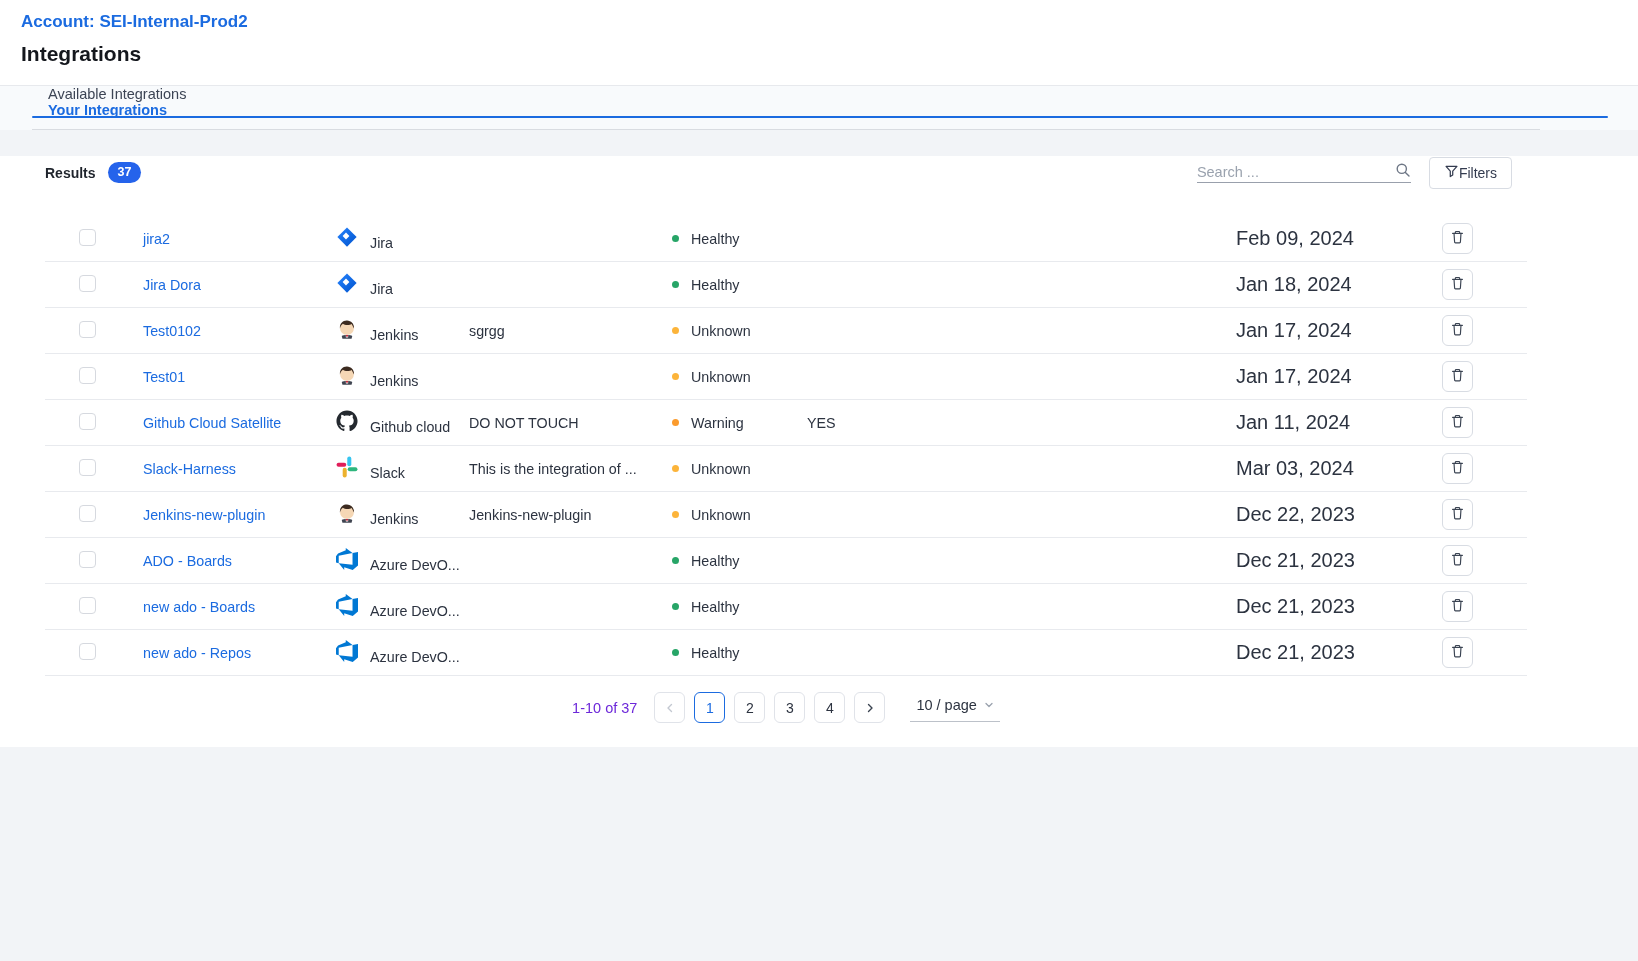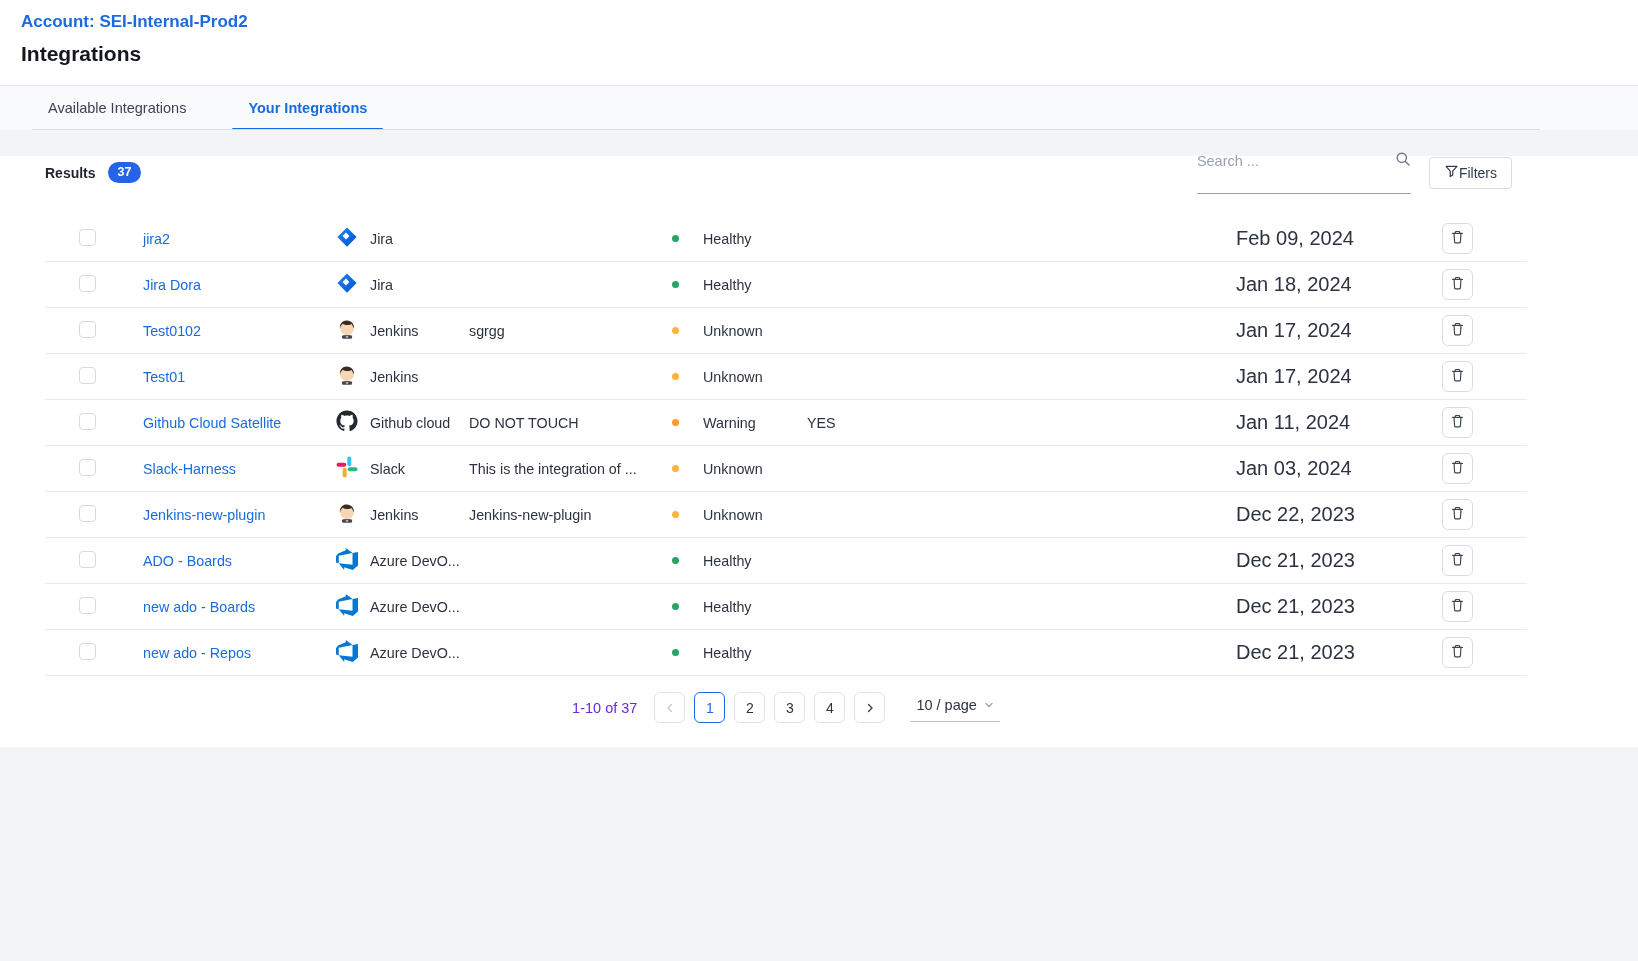--- a/index.html
+++ b/index.html
@@ -11,51 +11,51 @@
     -webkit-font-smoothing: antialiased;
   }
   
   .topbar { background:#fff; padding:13px 21px 18px; border-bottom:1px solid #e7e9ed; }
   .account-link { display:inline-block; color:var(--accent,#1b6be0); font-size:17px; font-weight:700; text-decoration:none; cursor:pointer; line-height:16px; }
   .page-title { margin-top:10px; font-size:21px; line-height:26px; font-weight:700; color:#14171d; }
 
   
   .tabstrip { position:relative; background:#f8fafc; height:44px; }
   .tabstrip .baseline { position:absolute; left:32px; right:98px; bottom:0; height:1px; background:#d9dce1; }
-  .tabs { display:flex; height:100%; margin-left:32px; position:relative; }
+  .tabs { display:flex; height:100%; margin-left:32px; position:relative;flex-direction:column; }
   .tab { position:relative; display:flex; align-items:center; padding:0 16px; margin-right:30px; font-size:14.5px; color:#3c4454; cursor:pointer; }
   .tab.active { color:var(--accent,#1b6be0); font-weight:700; }
   .tab.active::after { content:""; position:absolute; left:0; right:0; bottom:0; height:2.5px; background:var(--accent,#1b6be0); border-radius:2px; }
 
   
   .main { background:#fff; padding-bottom:18px; }
   .container { margin-left:32px; width:1496px; }
 
   
   .toolbar { display:flex; justify-content:space-between; align-items:center; margin:26px 0 0 13px; width:1467px; height:33px; }
   .results-wrap { display:flex; align-items:center; gap:12px; }
   .results-label { font-size:14px; font-weight:700; color:#1f242c; }
   .results-badge { background:var(--badge,#2563eb); color:#fff; font-size:12.5px; font-weight:700; padding:3px 10px 4px; border-radius:999px; line-height:14px; }
   .tools { display:flex; align-items:center; gap:18px; }
-  .searchbox { display:flex; align-items:center; width:214px; border-bottom:1px solid #99a0ac; padding-bottom:22px; }
+  .searchbox { display:flex; align-items:center; width:214px; border-bottom:1px solid #99a0ac; padding-bottom:0; }
   .searchbox input { flex:1; border:none; outline:none; background:transparent; font-size:14.5px; color:#2c3340; font-family:inherit; }
   .searchbox input::placeholder { color:#9aa2ae; }
   .filters-btn { display:flex; align-items:center; gap:0; height:32px; padding:0 14px; background:#fff; border:1px solid #d8dce3; border-radius:4px; font-size:14px; color:#333b4f; font-family:inherit; cursor:pointer; }
 
   
   .table { margin:27px 0 0 13px; width:1482px; }
   .thead, .trow { display:grid; grid-template-columns:98px 193px 133px 203px 135px 134px 295px 200px 1fr; align-items:center; }
   .thead { height:41px; border-bottom:1px solid #b7bcc5; font-size:14px; font-weight:700; color:#1f242c; }
   .trow { height:46px; border-bottom:1px solid #e8eaee; font-size:14.3px; color:#2c3340; }
   .checkbox { display:inline-block; width:17px; height:17px; margin-left:34px; border:1.5px solid #d6d9df; border-radius:4px; background:#fff; cursor:pointer; }
   .name-link { color:var(--accent,#1b6be0); text-decoration:none; cursor:pointer; }
-  .app-cell { display:flex; align-items:center; gap:12px; }
+  .app-cell { display:flex; align-items:flex-end; gap:12px; }
   .app-cell svg { width:22px; height:22px; flex:none; }
   .desc-cell { overflow:hidden; white-space:nowrap; text-overflow:ellipsis; padding-right:14px; }
-  .status-cell { display:flex; align-items:center; gap:24px; }
+  .status-cell { display:flex; align-items:center; gap:12px; }
   .dot { width:7px; height:7px; border-radius:50%; flex:none; }
   .updated-cell { font-size:20px; }
   .trash-btn { width:31px; height:31px; margin-left:6px; display:flex; align-items:center; justify-content:center; background:#fff; border:1px solid #d8dce3; border-radius:6px; cursor:pointer; }
 
   
   .pagination { display:flex; align-items:center; justify-content:center; gap:9px; margin:16px 0 6px; width:1482px; margin-left:13px; font-size:14.5px; }
   .range-label { margin-right:8px; color:#6d28d9; }
   .pg-btn { min-width:31px; height:31px; padding:0 6px; display:flex; align-items:center; justify-content:center; background:#fff; border:1px solid #e0e3e9; border-radius:6px; font-size:14px; color:#2c3340; font-family:inherit; cursor:pointer; }
   .pg-btn.active { border-color:var(--accent,#1b6be0); color:var(--accent,#1b6be0); }
   .pg-btn.disabled { color:#c3c8d1; cursor:default; }
@@ -305,21 +305,21 @@
 
       <span>Slack</span>
     </div>
     <div class="desc-cell">This is the integration of ...</div>
     <div class="status-cell">
       <span class="dot" style="background: rgb(252, 180, 58);"></span>
       <span>Unknown</span>
     </div>
     <div></div>
     <div></div>
-    <div class="updated-cell">Jan 03, 2024</div>
+    <div class="updated-cell">Mar 03, 2024</div>
     <div>
       <button class="trash-btn">
         <span>
           <svg width="15" height="16" viewBox="0 0 16 16">
                     <path d="M2.8 4.2h10.4M5.7 4.2V3c0-.5.4-.9.9-.9h2.8c.5 0 .9.4.9.9v1.2M4.3 4.2l.6 9.2c0 .5.4.8.9.8h4.4c.5 0 .9-.3.9-.8l.6-9.2" fill="none" stroke="#3b4453" stroke-width="1.25" stroke-linecap="round" stroke-linejoin="round"></path>
                   </svg>
         </span>
       </button>
     </div>
   </div>

